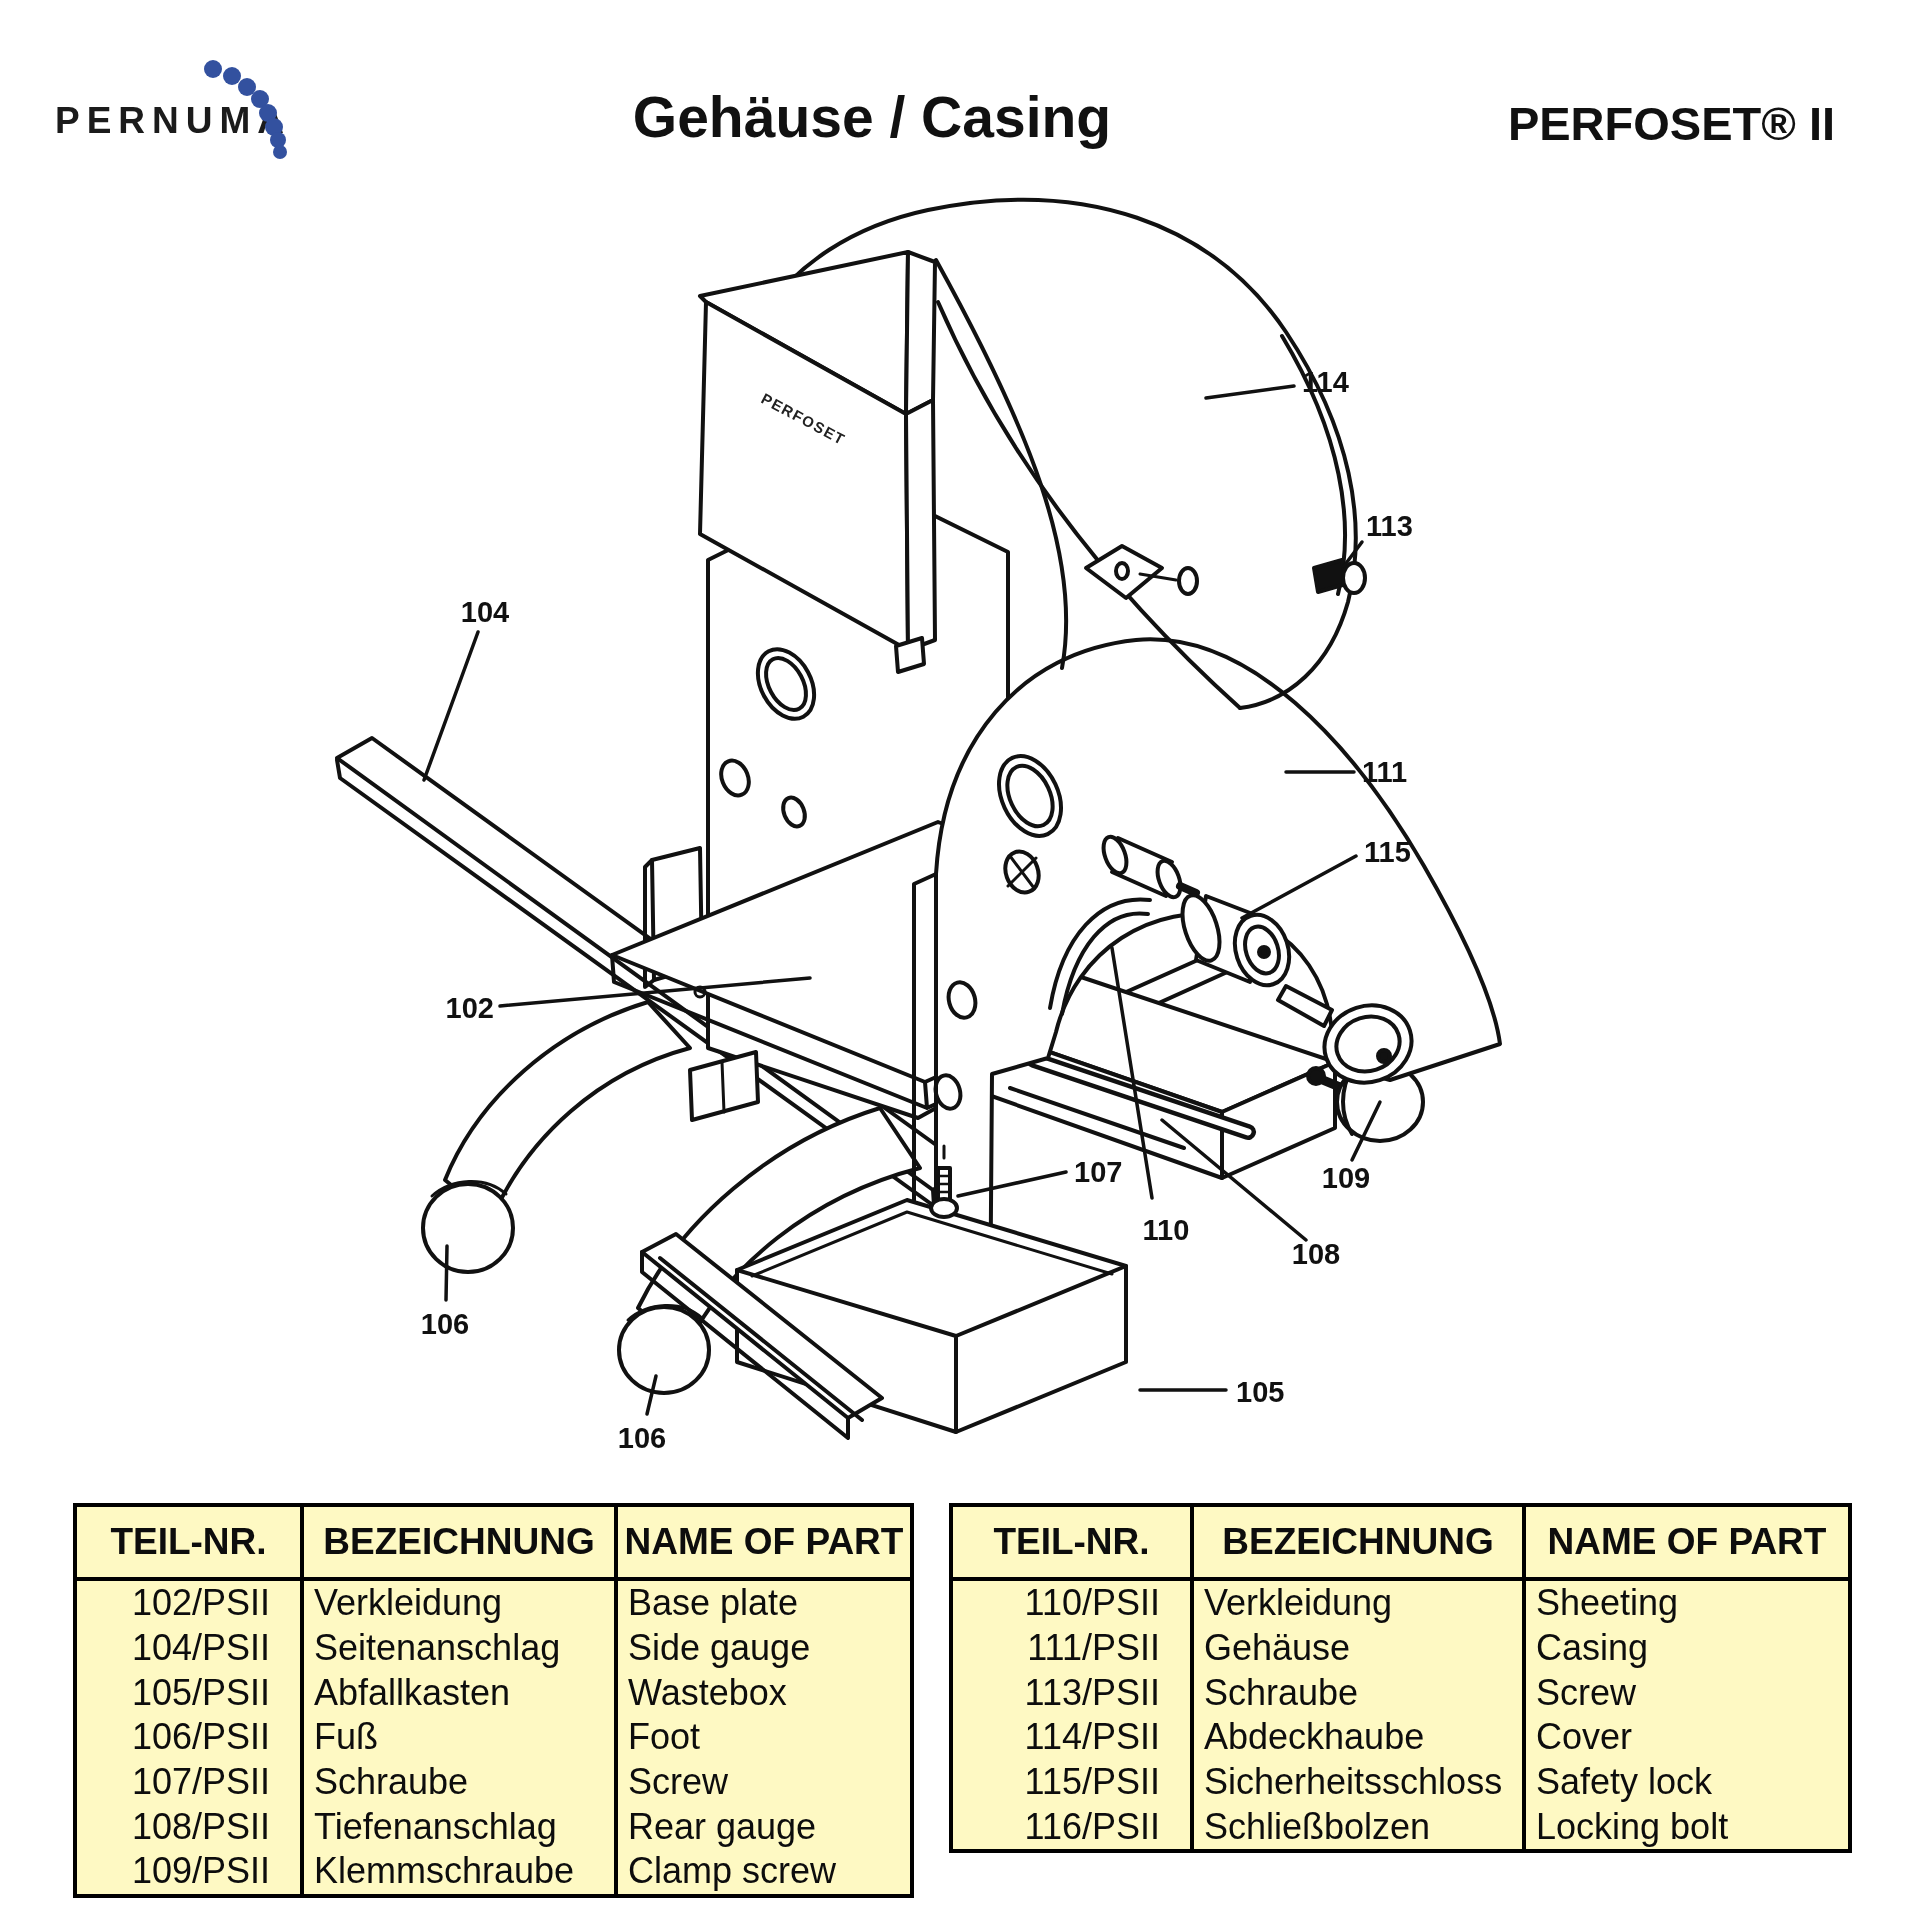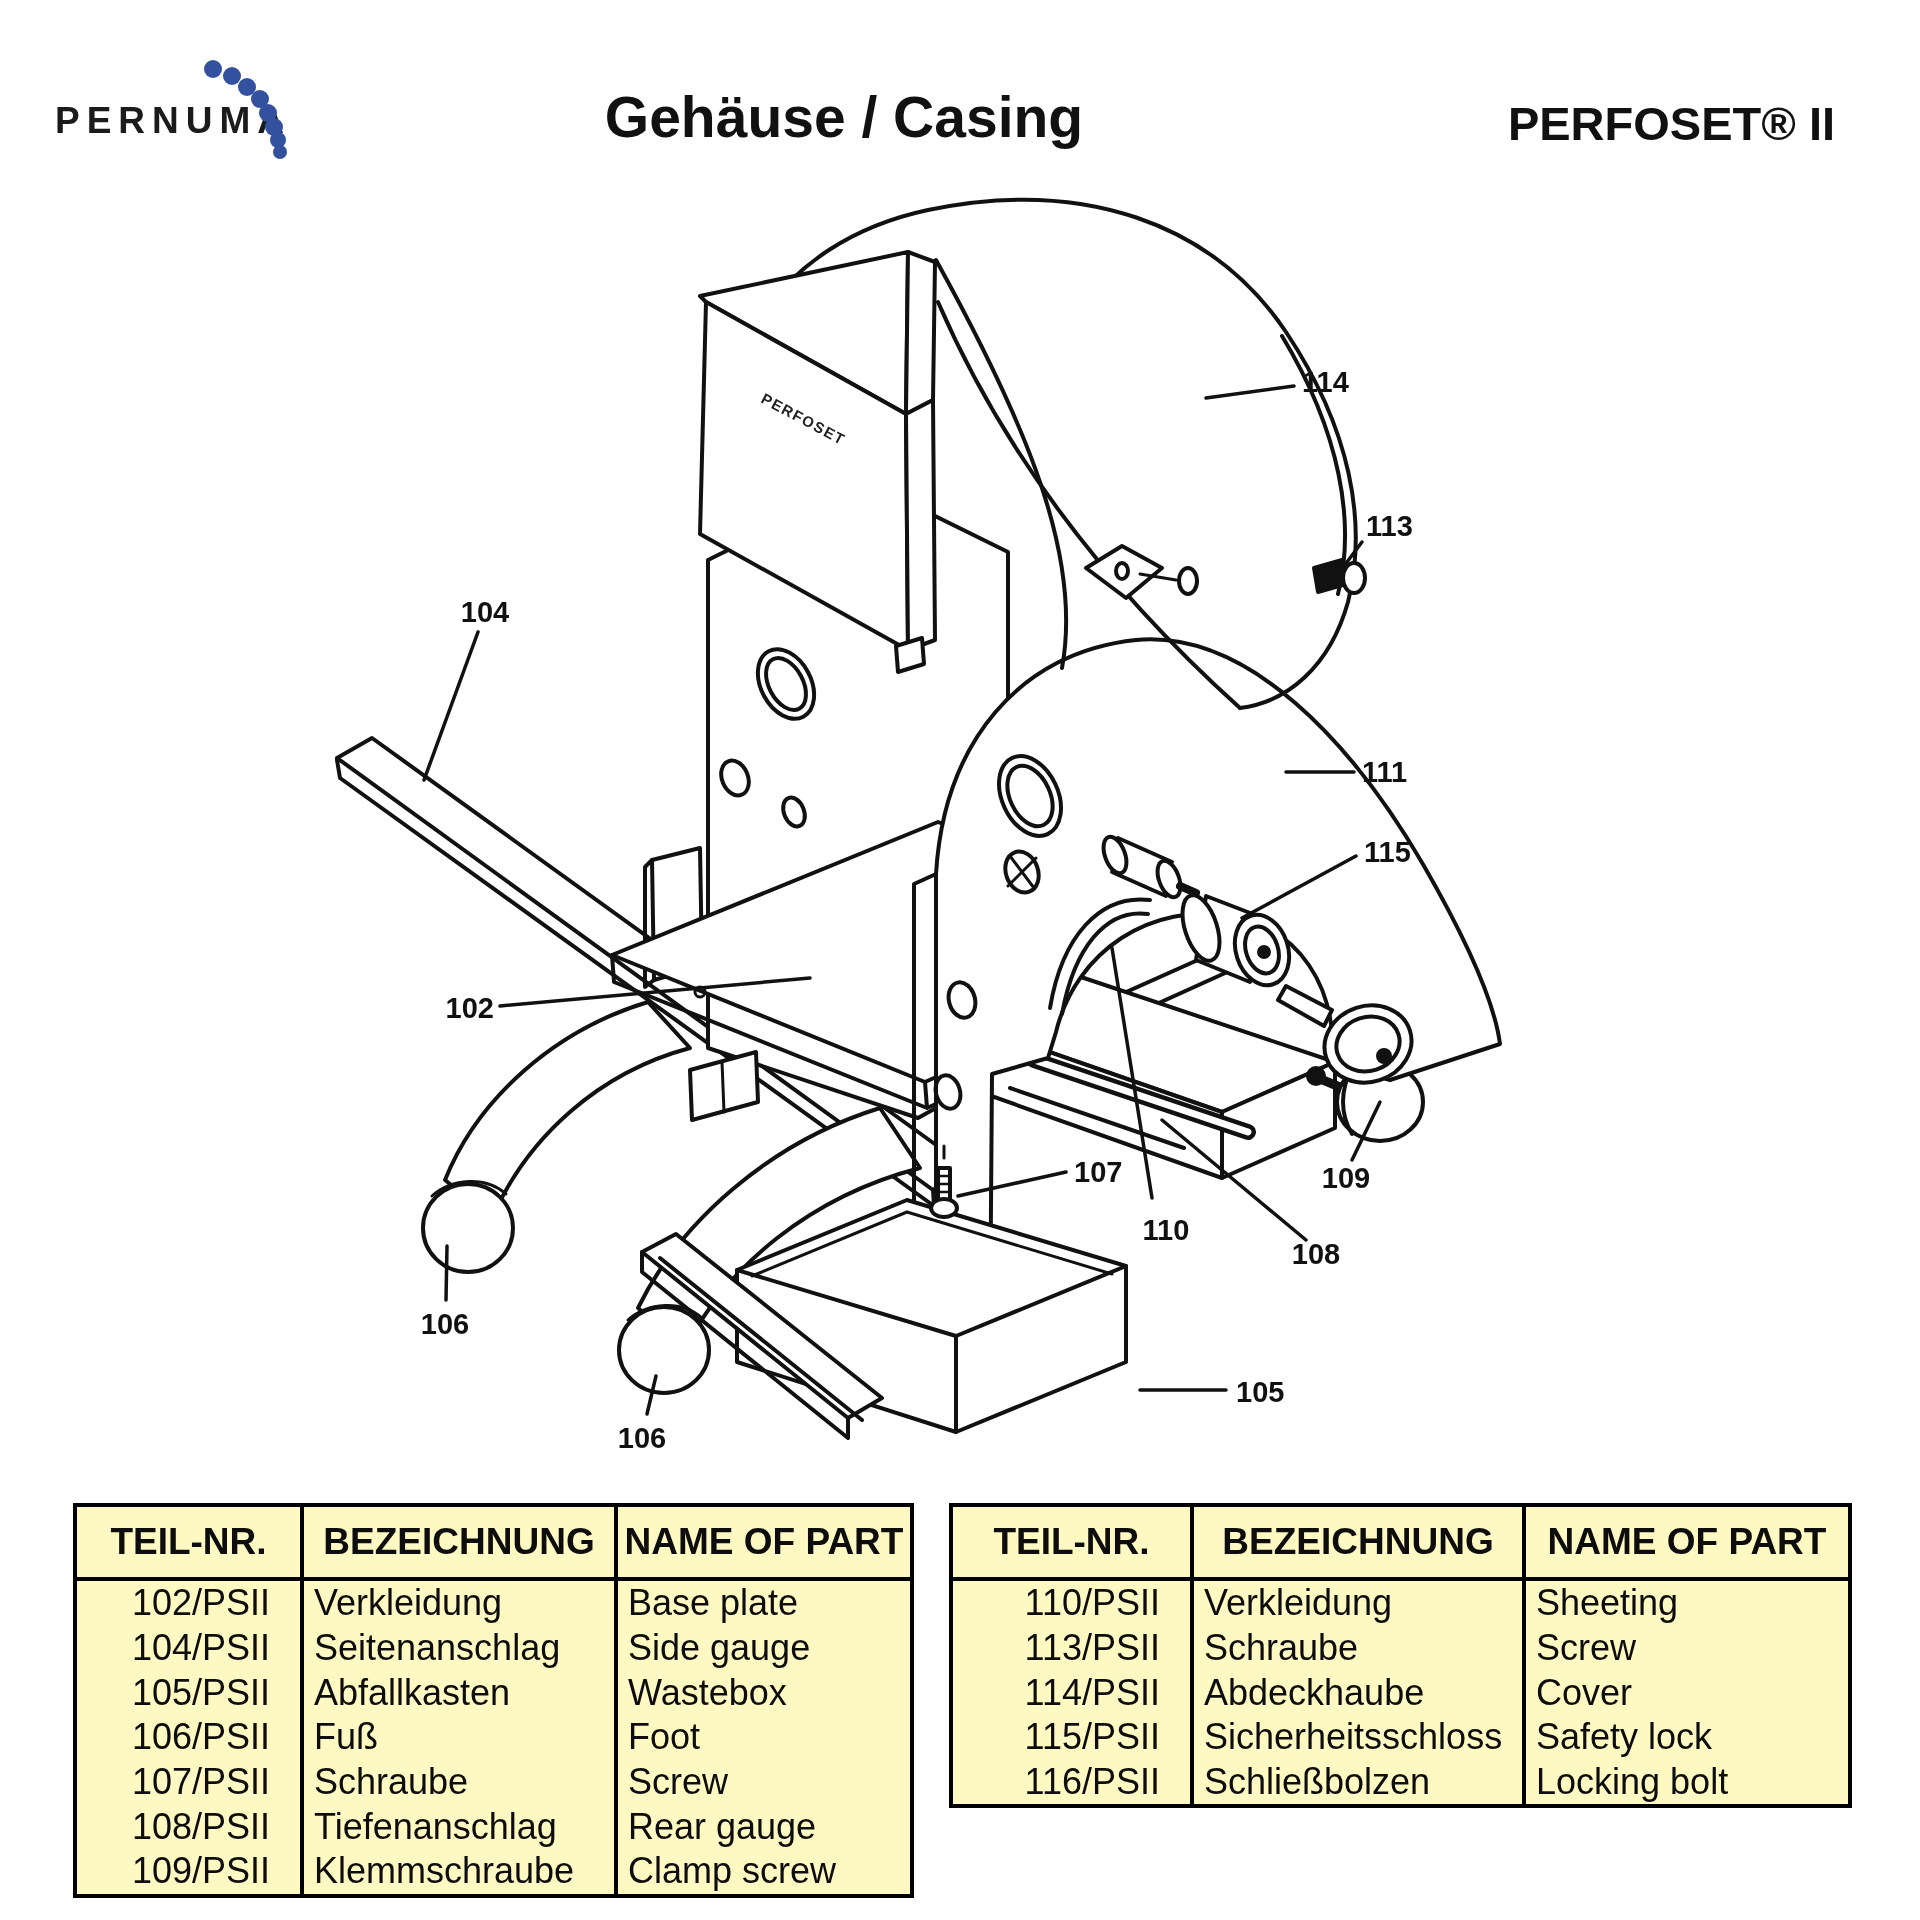--- a/index.html
+++ b/index.html
@@ -1,21 +1,21 @@
 <!DOCTYPE html>
 <html><head>
 <meta charset="utf-8">
 <style>
   html,body{margin:0;padding:0;background:#e8e8e8;}
   .page{position:relative;width:1920px;height:1920px;background:#ffffff;overflow:hidden;
         font-family:"Liberation Sans", sans-serif;color:#111;}
   
   .logo{position:absolute;left:55px;top:100px;font-size:37px;font-weight:700;
         letter-spacing:7px;color:#1b1b1b;}
-  .page-title{position:absolute;left:844px;top:84px;transform:translateX(-50%);
+  .page-title{position:absolute;left:872px;top:84px;transform:translateX(-50%);
         font-size:57px;font-weight:700;white-space:nowrap;}
   .product{position:absolute;right:85px;top:96px;font-size:47px;font-weight:700;white-space:nowrap;margin-left:26px;}
   .logo-dots{position:absolute;left:0;top:0;width:1920px;height:1920px;pointer-events:none;}
   
   svg.diagram{position:absolute;left:0;top:0;}
   svg.diagram path, svg.diagram polygon, svg.diagram line, svg.diagram ellipse, svg.diagram circle{
       vector-effect:non-scaling-stroke;}
   .callout{font-size:29px;font-weight:700;fill:#111;}
   .mlabel{font-size:15px;font-weight:700;letter-spacing:1.5px;fill:#222;}
   
@@ -280,20 +280,25 @@
         <th>NAME OF PART</th>
       </tr>
     </thead>
     <tbody>
         <tr>
           <td>110/PSII</td>
           <td>Verkleidung</td>
           <td>Sheeting</td>
         </tr>
         <tr>
+          <td>111/PSII</td>
+          <td>Gehäuse</td>
+          <td>Casing</td>
+        </tr>
+        <tr>
           <td>113/PSII</td>
           <td>Schraube</td>
           <td>Screw</td>
         </tr>
         <tr>
           <td>114/PSII</td>
           <td>Abdeckhaube</td>
           <td>Cover</td>
         </tr>
         <tr>

